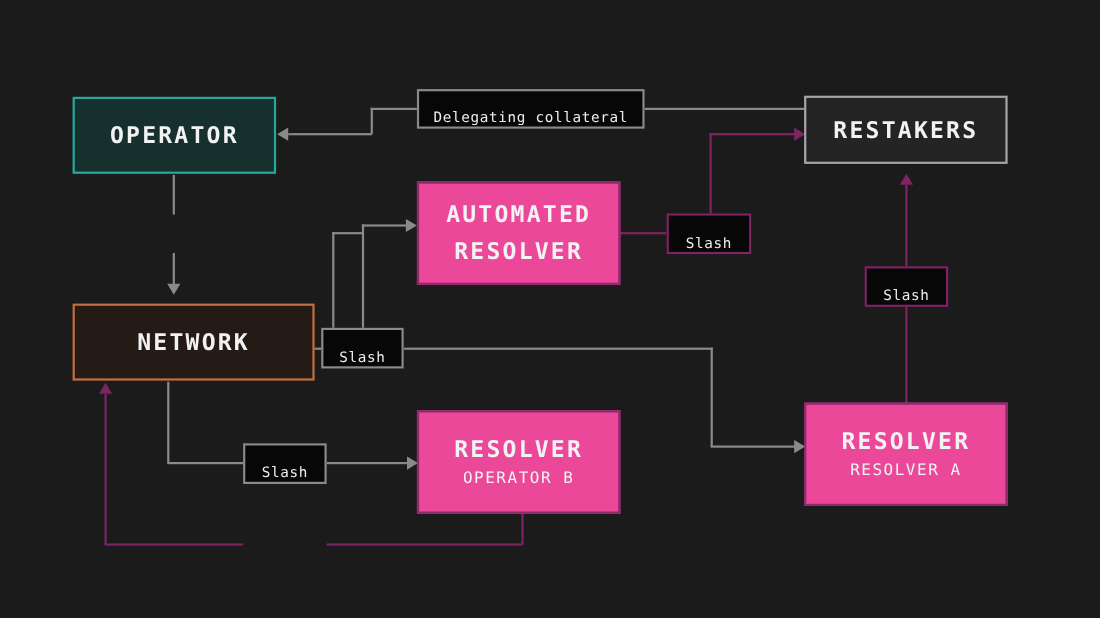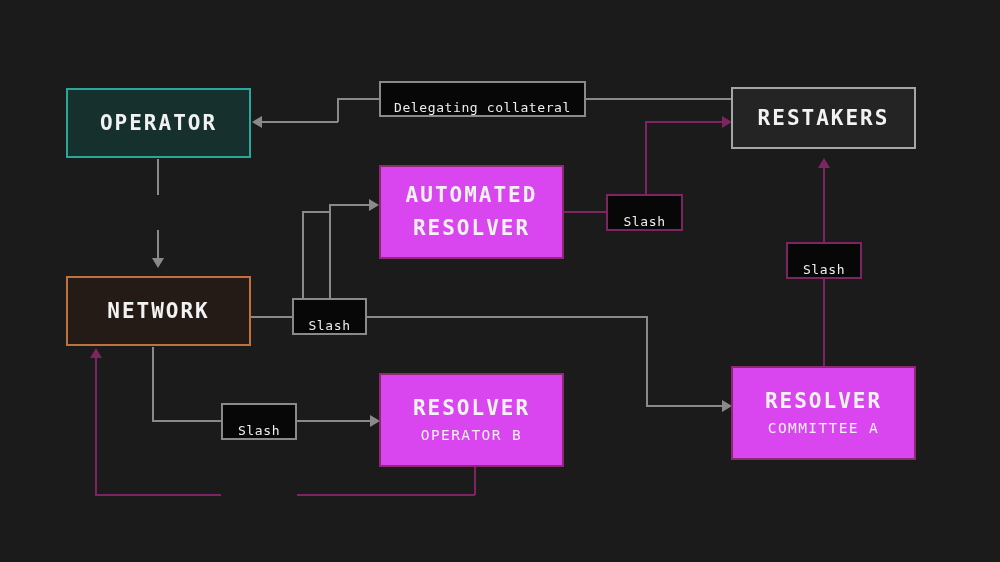--- a/index.html
+++ b/index.html
@@ -38,21 +38,21 @@
     font-size: 14.5px;
     letter-spacing: 1.4px;
     line-height: 1.3;
     margin-top: 4px;
   }
   .node.two-line .title { line-height: 1.55; }
 
   .node-operator  { border-color: #2aa79b; background: #16302e; }
   .node-restakers { border-color: #a6a6a6; background: #252424; }
   .node-network   { border-color: #c2703f; background: #241b17; }
-  .node-purple    { border-color: #8c2a6e; background: #d946ef; }
+  .node-purple    { border-color: #8c2a6e; background: #ec4899; }
 
   
   .label {
     position: absolute;
     box-sizing: border-box;
     border: 2px solid #8a8a8a;
     background: #070707;
     color: #eeeeee;
     display: flex;
     align-items: flex-end;
@@ -152,32 +152,32 @@
   <div class="arrow up pu" style="left:90px; top:348px;"></div>
 
   <div class="node node-operator" style="left:66px; top:88px; width:185px; height:70px;">
     <div class="title">OPERATOR</div>
   </div>
 
   <div class="node node-restakers" style="left:731px; top:87px; width:185px; height:62px;">
     <div class="title">RESTAKERS</div>
   </div>
 
-  <div class="node node-network" style="left:66px; top:276px; width:185px; height:70px;justify-content:center;">
+  <div class="node node-network" style="left:66px; top:276px; width:220px; height:70px;justify-content:center;">
     <div class="title">NETWORK</div>
   </div>
 
   <div class="node node-purple two-line" style="left:379px; top:165px; width:185px; height:94px;">
     <div class="title">AUTOMATED</div>
     <div class="title">RESOLVER</div>
   </div>
 
   <div class="node node-purple" style="left:731px; top:366px; width:185px; height:94px;">
     <div class="title">RESOLVER</div>
-    <div class="sub">COMMITTEE A</div>
+    <div class="sub">RESOLVER A</div>
   </div>
 
   <div class="node node-purple" style="left:379px; top:373px; width:185px; height:94px;">
     <div class="title">RESOLVER</div>
     <div class="sub">OPERATOR B</div>
   </div>
 
   <div class="label" style="left:379px; top:81px; width:207px; height:36px;">
     <span>Delegating collateral</span>
   </div>

